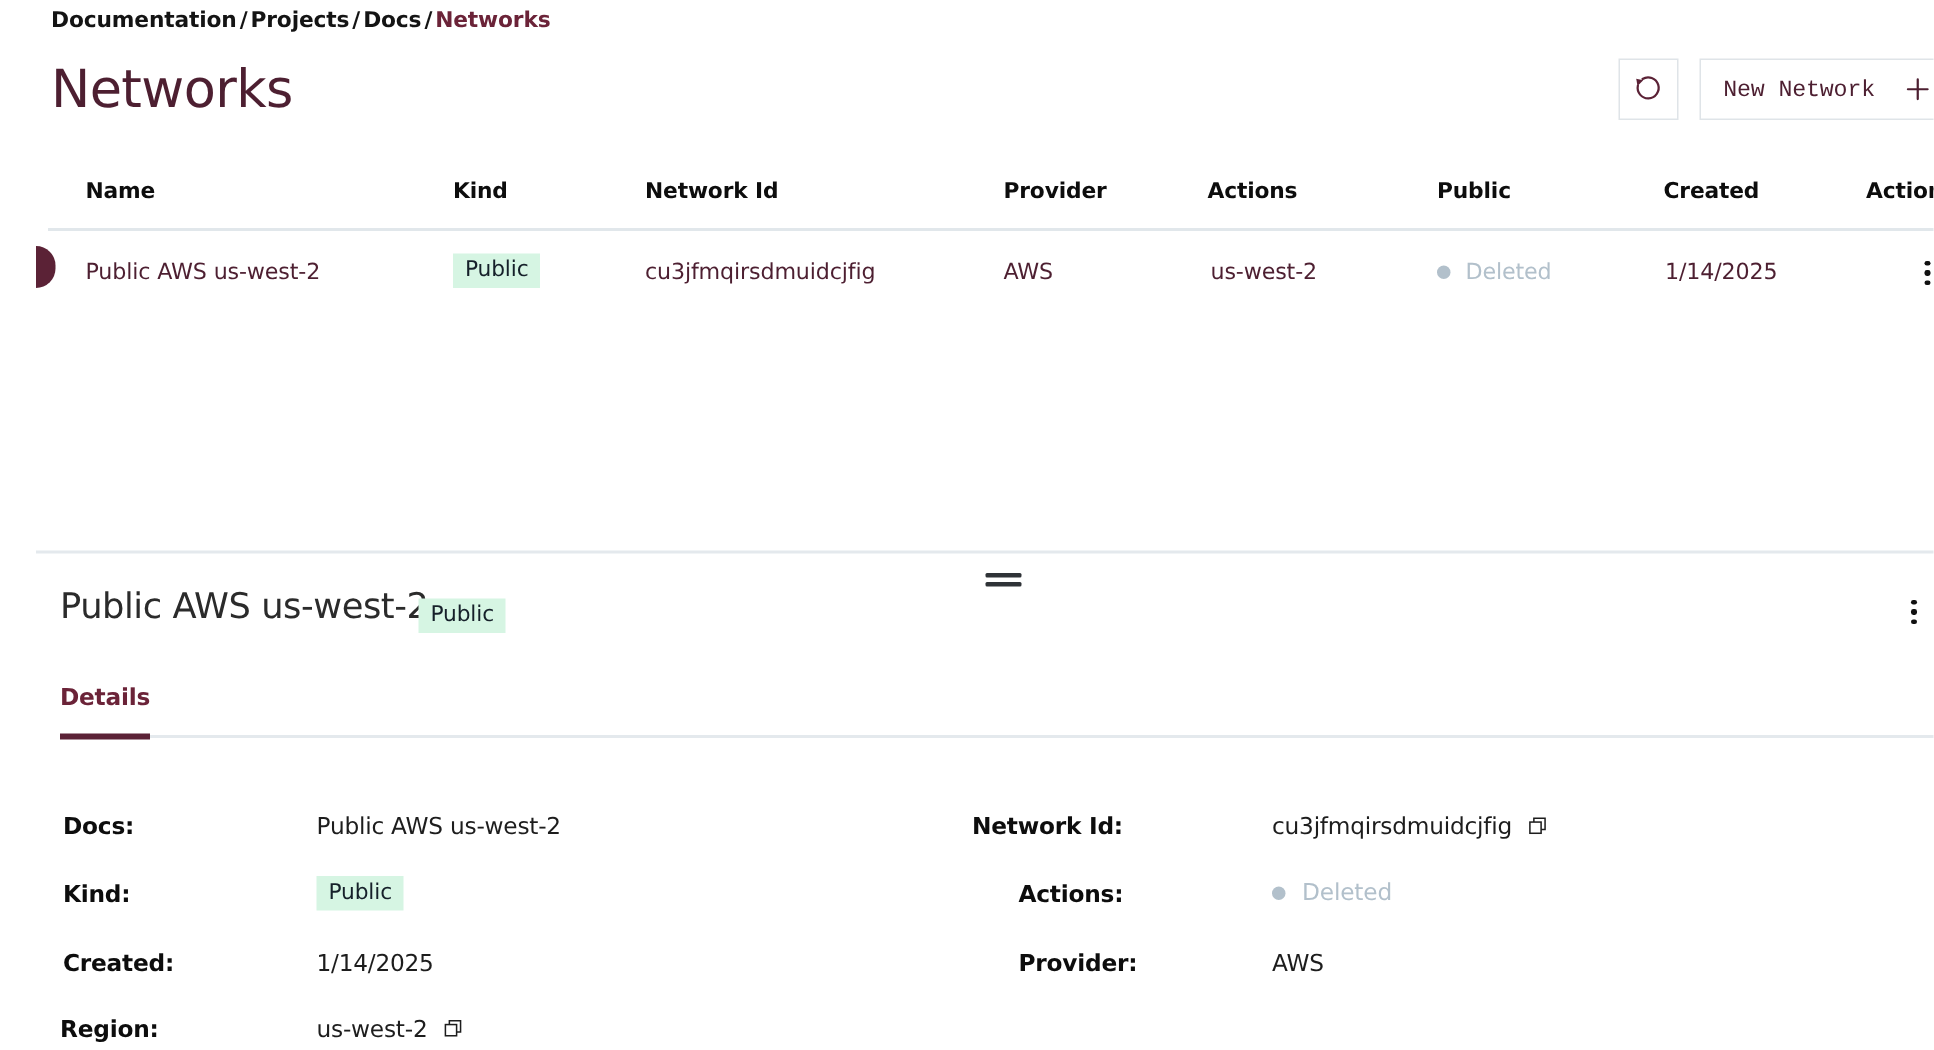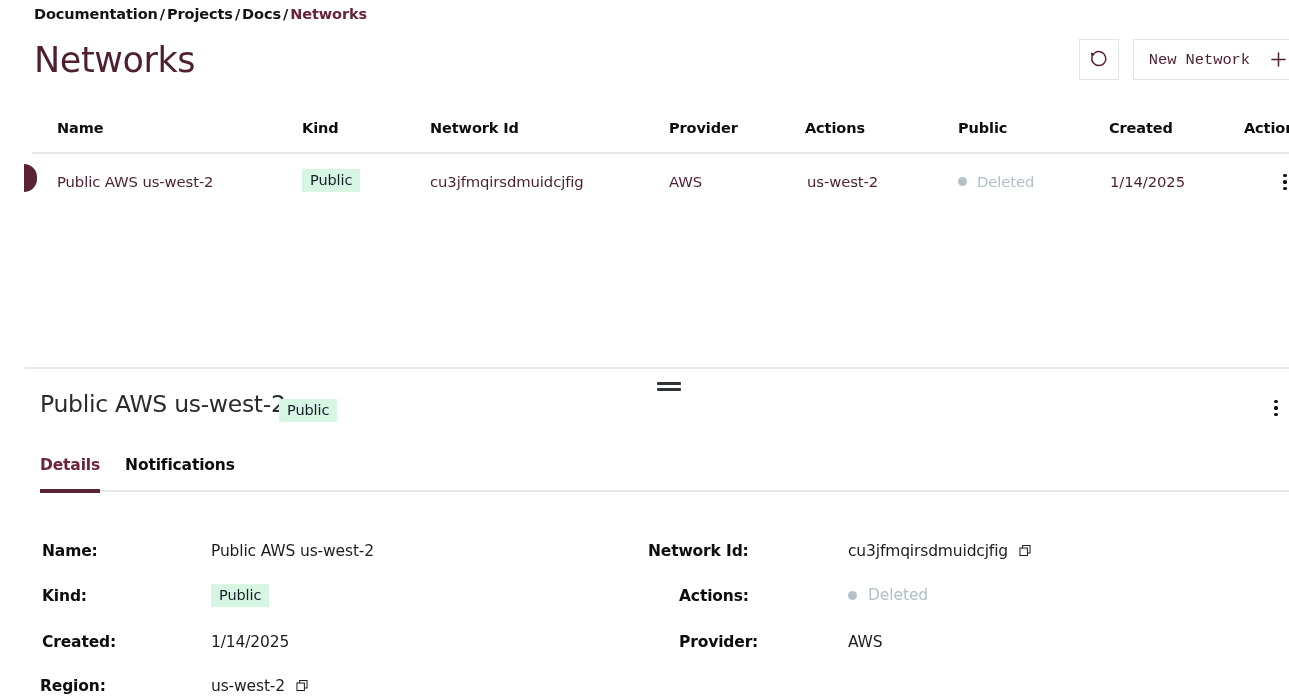--- a/index.html
+++ b/index.html
@@ -234,26 +234,25 @@
       </div>
       <div class="kebab detail-kebab">
         <i></i>
           <i></i>
           <i></i>
       </div>
     </div>
 
     <div class="tabs">
       <div class="tab active">Details</div>
-      <div class="tab">Notifications</div>
     </div>
 
     <div class="fields">
 
-      <div class="field field-label" style="left:18px; top:14px">Name:</div>
+      <div class="field field-label" style="left:18px; top:14px">Docs:</div>
       <div class="field field-value" style="left:187px; top:14px">
         <span>Public AWS us-west-2</span>
       </div>
 
       <div class="field field-label" style="left:18px; top:59px">Kind:</div>
       <div class="field field-value" style="left:187px; top:56px">
         <span class="badge">Public</span>
       </div>
 
       <div class="field field-label" style="left:18px; top:105px">Created:</div>

